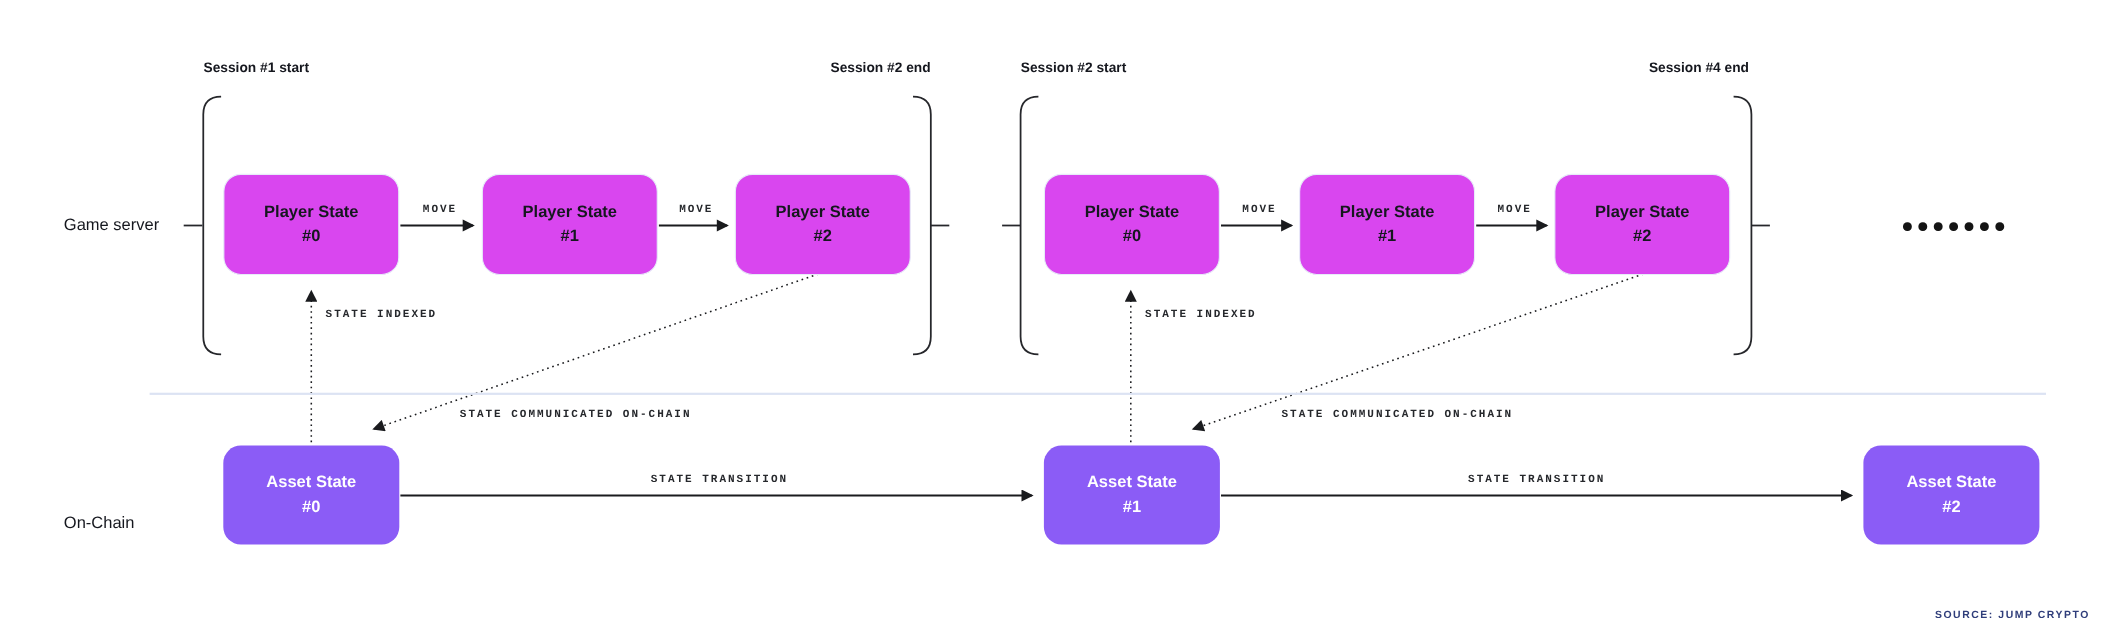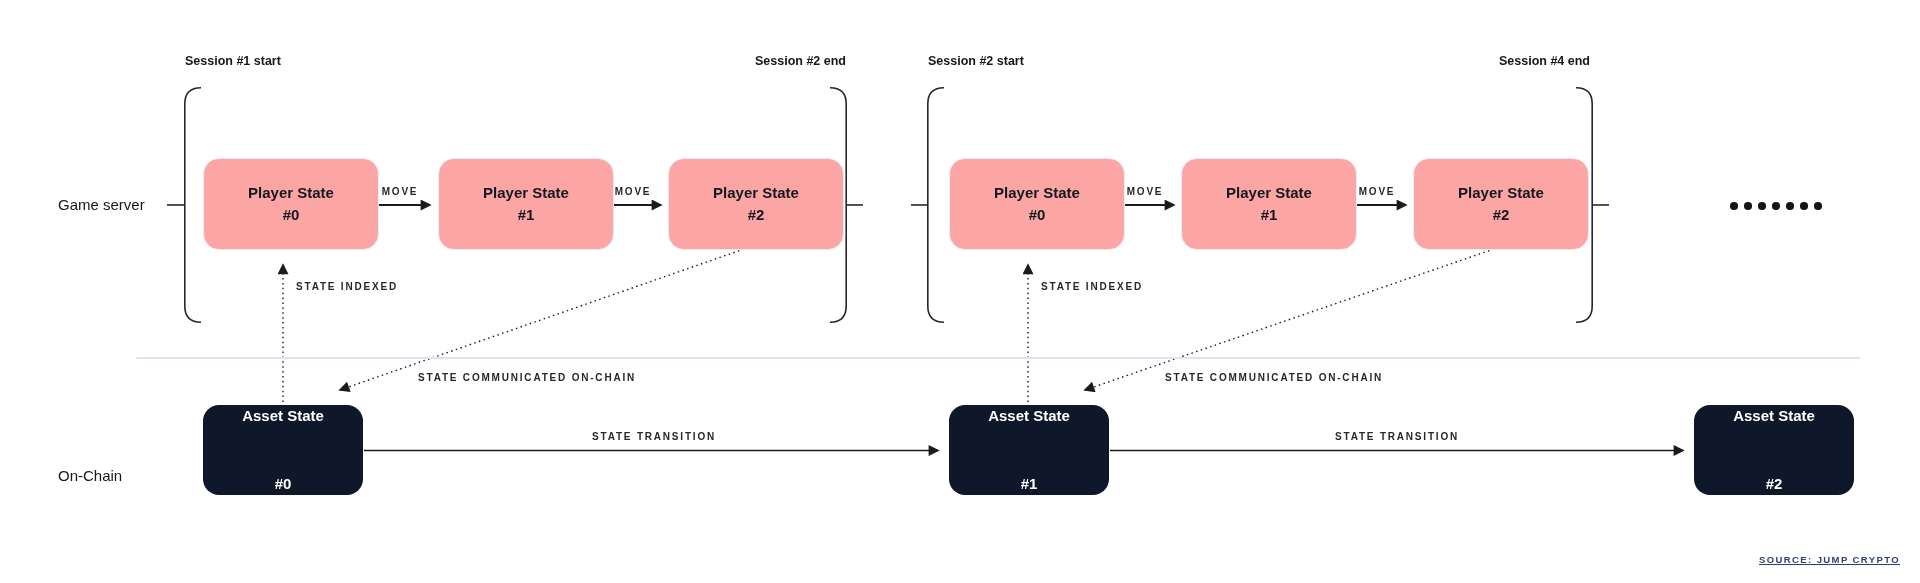--- a/index.html
+++ b/index.html
@@ -5,43 +5,43 @@
   html,body{margin:0;padding:0;background:#ffffff;}
   #stage{
     position:relative;width:1920px;height:583px;background:#ffffff;overflow:hidden;
     font-family:"Liberation Sans","DejaVu Sans",sans-serif;color:#15171e;
   }
   #diagram-svg{position:absolute;left:0;top:0;width:1920px;height:583px;}
   .abs{position:absolute;}
   .row-label{font-size:15px;font-weight:400;color:#15171e;white-space:nowrap;}
   .session-label{font-size:12.5px;font-weight:700;color:#15171e;white-space:nowrap;}
   .edge-label{
-    font-size:10px;font-weight:700;letter-spacing:1.8px;color:#26282c;white-space:nowrap;
+    font-size:10px;font-weight:700;letter-spacing:1.8px;color:#26282c;white-space:nowrap;font-family:Liberation Mono, monospace;
   }
   .edge-label.centered{transform:translateX(-50%);}
   .box{
     box-sizing:border-box;display:flex;flex-direction:column;align-items:center;justify-content:center;
     border-radius:16px;text-align:center;line-height:1.45;
   }
   .box .box-line{font-weight:700;font-size:15px;white-space:nowrap;}
   .player-box{
-    width:176px;height:92px;background:#fca5a5;border:1px solid #e7ecf8;color:#15171e;
+    width:160px;height:92px;background:#d946ef;border:1px solid #e7ecf8;color:#15171e;
   }
   .asset-box{
-    width:160px;height:90px;background:#0f172a;color:#ffffff;justify-content:space-between;
+    width:160px;height:90px;background:#8b5cf6;color:#ffffff;
   }
   .divider{
     height:2px;background:#dce3f3;
   }
   .dots{
     display:flex;align-items:center;gap:6.5px;
   }
   .dot{width:7.5px;height:7.5px;border-radius:50%;background:#141414;display:inline-block;}
   .source-label{
-    font-size:9.5px;font-weight:700;letter-spacing:1.4px;color:#2f3d7a;white-space:nowrap;text-decoration:underline;
+    font-size:9.5px;font-weight:700;letter-spacing:1.4px;color:#2f3d7a;white-space:nowrap;
   }
 </style>
 </head>
 <body>
 
 <div id="stage">
 
   <svg id="diagram-svg" viewBox="0 0 1920 583">
     <defs>
       <marker id="ah" viewBox="0 0 10 10" refX="8.5" refY="5" markerWidth="12" markerHeight="11" markerUnits="userSpaceOnUse" orient="auto-start-reverse">

